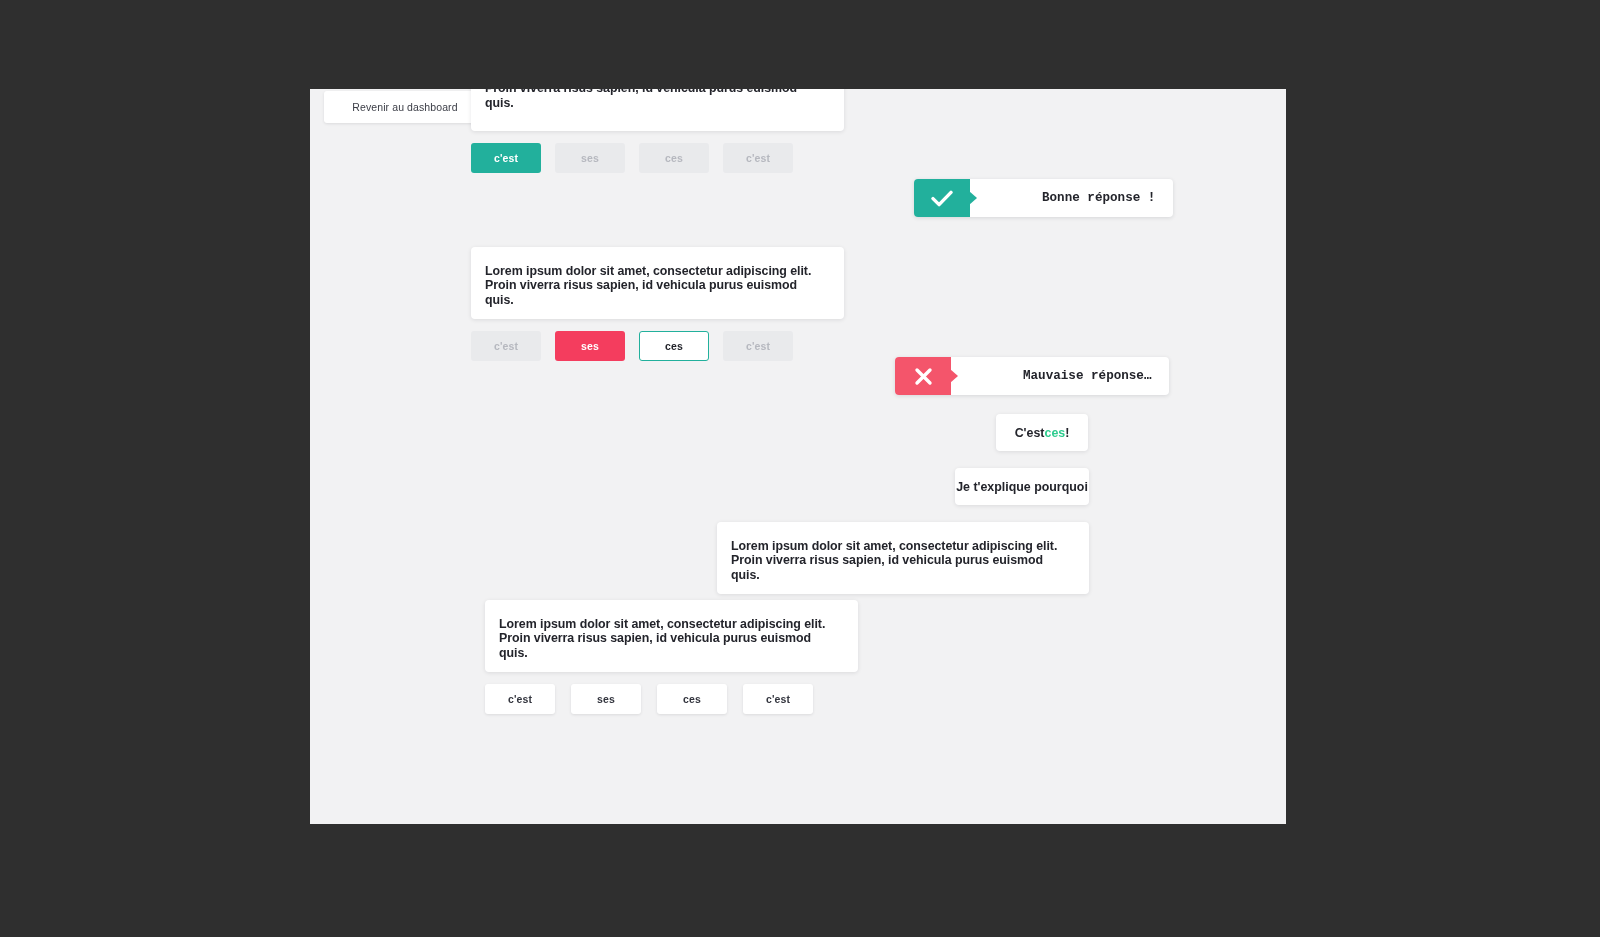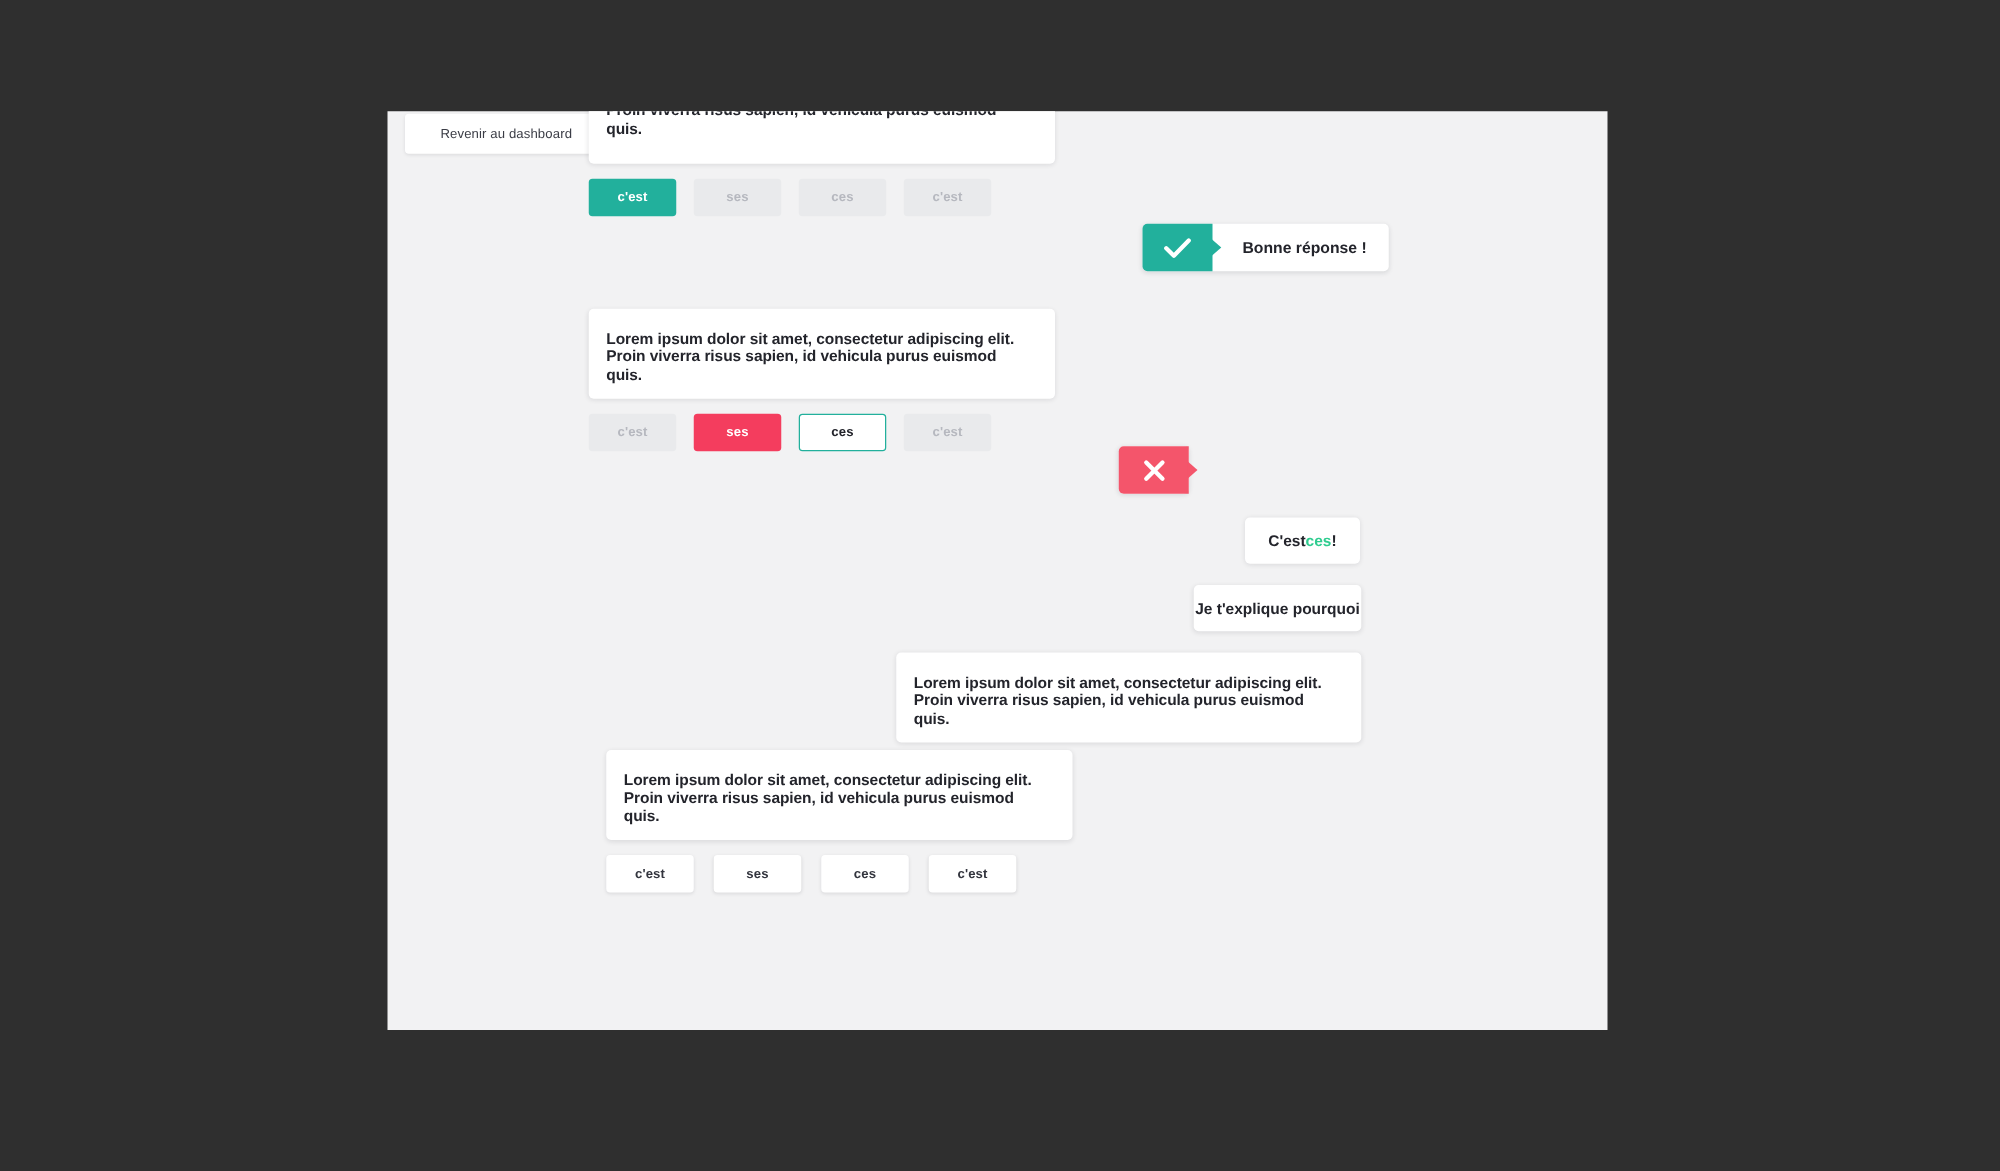--- a/index.html
+++ b/index.html
@@ -130,25 +130,26 @@
     border-left: 8px solid currentColor;
   }
   .fb-icon.ok    { background: #22b09c; color: #22b09c; }
   .fb-icon.ko    { background: #f4556b; color: #f4556b; }
   .fb-icon svg   { display: block; }
 
   .fb-text {
     display: flex;
     align-items: center;
     padding: 0 18px 0 24px;
-    font-family: Liberation Sans, sans-serif;
+    font-family: Liberation Mono, monospace;
     font-size: 12.6px;
     font-weight: 700;
     color: #23242b;
     white-space: nowrap;
+    margin-left: 48px;
   }
 
   .bubble {
     position: absolute;
     background: #ffffff;
     border-radius: 4px;
     box-shadow: 0 1px 4px rgba(20,22,30,.10);
     display: flex;
     align-items: center;
     justify-content: center;
@@ -218,20 +219,21 @@
         <button class="ans disabled" style="width:70px;">c'est</button>
       </div>
     </div>
 
     <div class="fb-badge" style="left:585px; top:290px;">
       <div class="fb-icon ko">
         <svg width="19" height="19" viewBox="0 0 19 19" aria-hidden="true">
           <path d="M3 3 L16 16 M16 3 L3 16" fill="none" stroke="#ffffff" stroke-width="3.4" stroke-linecap="round"></path>
         </svg>
       </div>
+      <div class="fb-text">Mauvaise réponse…</div>
     </div>
 
     <div class="bubble" style="left:686px; top:347px; width:92px; height:37px;">
       <span>C'est </span>
         <span class="hl">ces</span>
         <span> !</span>
     </div>
 
     <div class="bubble" style="left:645px; top:401px; width:134px; height:37px;">Je t'explique pourquoi</div>
 

